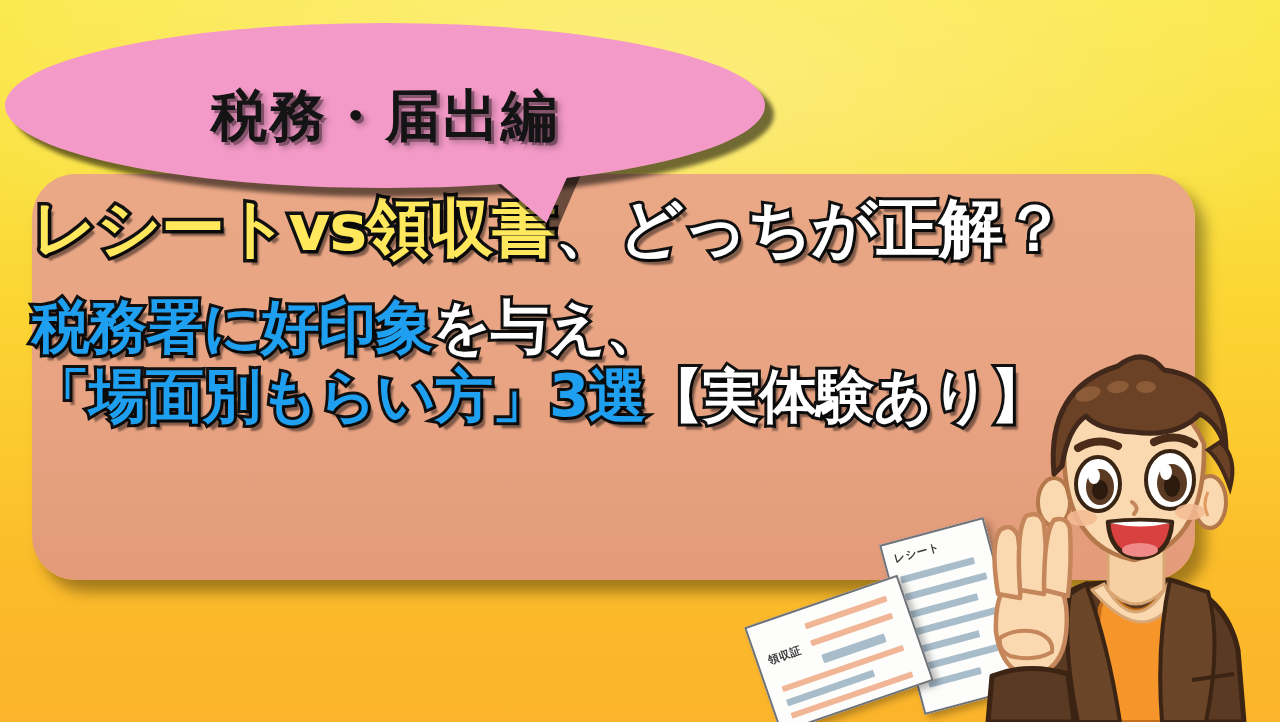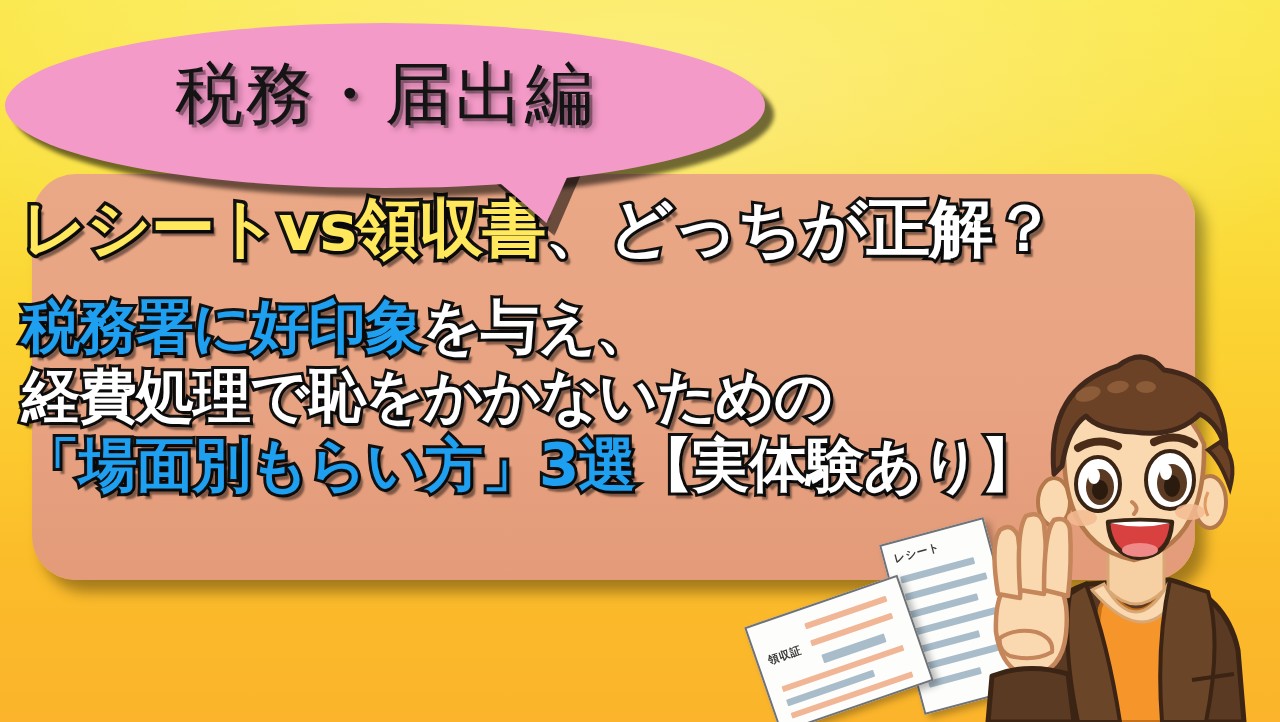--- a/index.html
+++ b/index.html
@@ -86,41 +86,41 @@
     left: 5px;
     top: 17px;
     width: 760px;
     height: 165px;
     background: #f49ac8;
     border-radius: 50% / 50%;
   }
   #bubble-label {
     position: absolute;
     left: 5px;
-    top: 5px;
+    top: 27px;
     width: 760px;
     height: 165px;
     display: flex;
     align-items: center;
     justify-content: center;
     color: #141414;
-    font-size: 68px;
-    font-weight: 400;
+    font-size: 56px;
+    font-weight: 700;
     letter-spacing: 2px;
     line-height: 1;
     text-shadow:
        3px 3px 0 rgba(0,0,0,0.35),
        5px 5px 6px rgba(0,0,0,0.30);
     white-space: nowrap;
   }
 
   
   #headline {
     position: absolute;
-    left: 22px;
+    left: 32px;
     top: 196px;
     width: 1180px;
   }
   .hl-line {
     white-space: nowrap;
     line-height: 1.0;
     margin-bottom: 6px;
     font-weight: 900;
     letter-spacing: -1px;
   }
@@ -211,23 +211,20 @@
   <div id="headline">
 
     <div class="hl-line l1">
       <span class="seg seg-yellow">レシートvs領収書</span><span class="seg seg-white">、どっちが正解？</span>
     </div>
 
     <div class="hl-line l2">
       <span class="seg seg-blue">税務署に好印象</span><span class="seg seg-white">を与え、</span>
     </div>
 
-    <div class="hl-line l3">
-      <span class="seg seg-white">経費処理で恥をかかないための</span>
-    </div>
 
     <div class="hl-line l4">
       <span class="seg seg-blue">「場面別もらい方」3選</span><span class="seg seg-white">【実体験あり】</span>
     </div>
   </div>
 
   <div class="doc" id="doc-receipt">
     <span class="doc-title">レシート</span>
     <span class="rule blue" style="left:10px; top:34px; width:76px; height:7px;"></span>
     <span class="rule blue" style="left:10px; top:52px; width:84px; height:7px;"></span>

